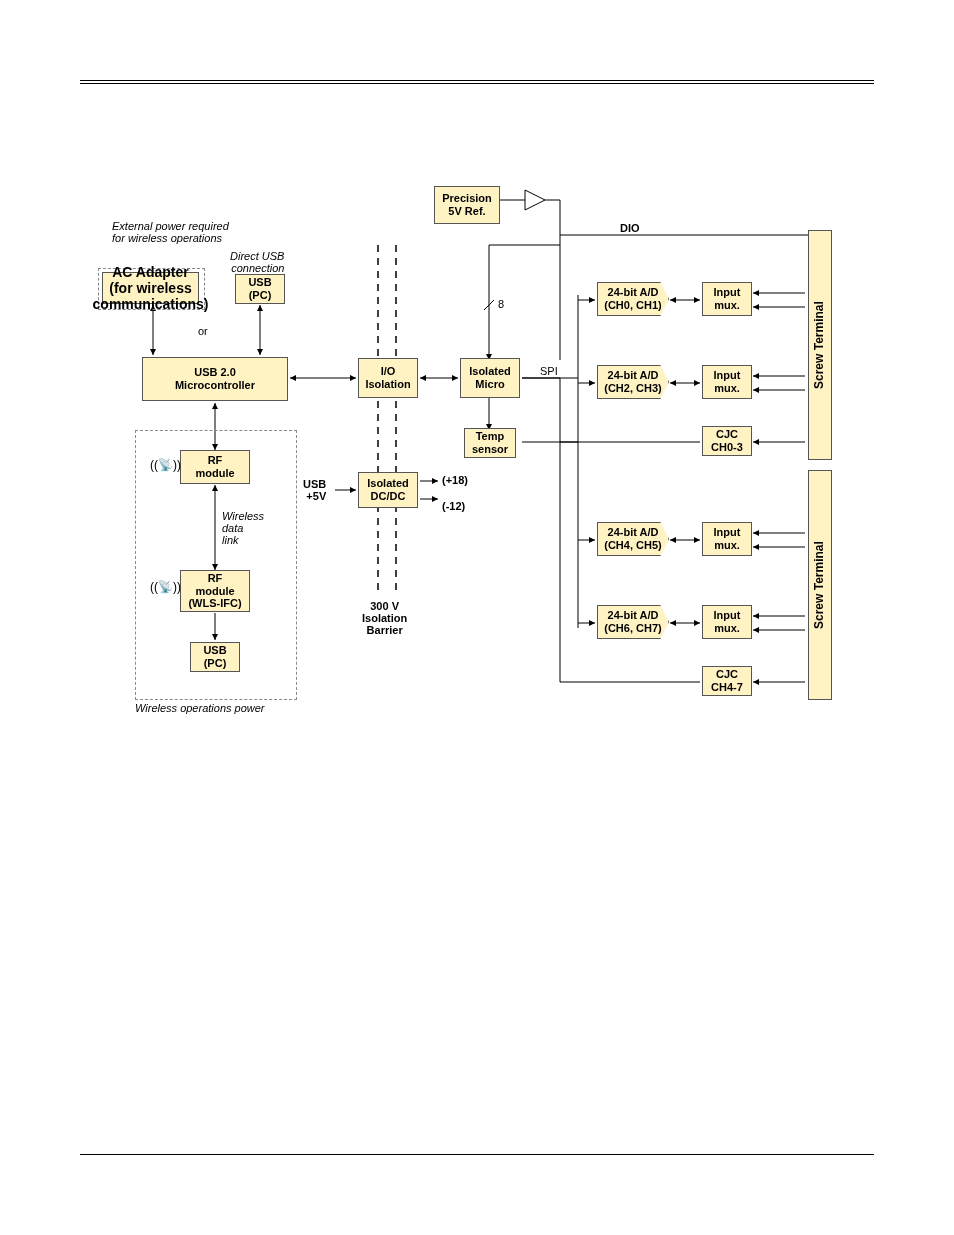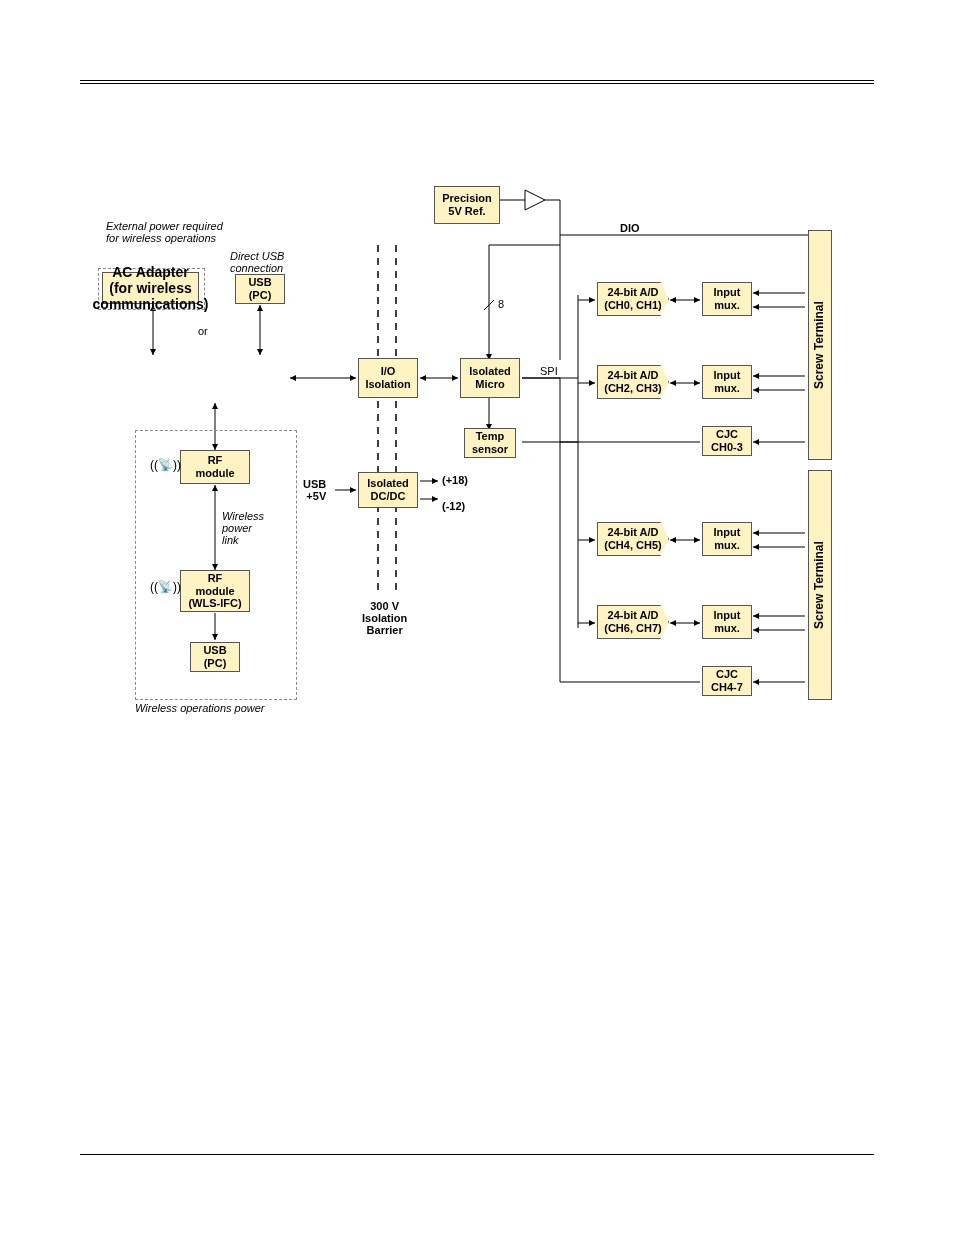--- a/index.html
+++ b/index.html
@@ -99,27 +99,27 @@
       <line x1="673" y1="470" x2="725" y2="470" stroke="#000" marker-start="url(#arrs)"></line>
 
       <line x1="673" y1="282" x2="725" y2="282" stroke="#000" marker-start="url(#arrs)"></line>
       <line x1="673" y1="522" x2="725" y2="522" stroke="#000" marker-start="url(#arrs)"></line>
 
       <line x1="480" y1="218" x2="480" y2="522" stroke="#000"></line>
       <line x1="480" y1="282" x2="620" y2="282" stroke="#000"></line>
       <line x1="480" y1="522" x2="620" y2="522" stroke="#000"></line>
     </svg>
 
-    <div class="label it" style="left:26px;top:60px;white-space:pre">External power required
+    <div class="label it" style="left:32px;top:60px;white-space:pre">External power required
 for wireless operations</div>
-    <div class="label it" style="left:150px;top:90px;white-space:pre;text-align:left">Direct USB
+    <div class="label it" style="left:150px;top:90px;white-space:pre;text-align:right">Direct USB
 connection</div>
     <div class="label" style="left:118px;top:165px">or</div>
     <div class="label it" style="left:142px;top:350px;white-space:pre">Wireless
-power
+data
 link</div>
     <div class="label it" style="left:55px;top:542px">Wireless operations power</div>
     <div class="label" style="left:223px;top:318px;font-weight:bold;white-space:pre;text-align:right">USB
 +5V</div>
     <div class="label" style="left:282px;top:440px;font-weight:bold;white-space:pre;text-align:center">300 V
 Isolation
 Barrier</div>
     <div class="label" style="left:362px;top:314px;font-weight:bold">(+18)</div>
     <div class="label" style="left:362px;top:340px;font-weight:bold">(-12)</div>
     <div class="label" style="left:540px;top:62px;font-weight:bold">DIO</div>
@@ -132,20 +132,24 @@
     <div class="box" style="left:22px;top:112px;width:97px;height:32px;font-size:14px">
         <span style="white-space:pre">AC Adapter
 (for wireless
 communications)</span>
       </div>
     <div class="box" style="left:155px;top:114px;width:50px;height:30px">
         <span style="white-space:pre">USB
 (PC)</span>
       </div>
 
+    <div class="box" style="left:62px;top:197px;width:146px;height:44px">
+        <span style="white-space:pre">USB 2.0
+Microcontroller</span>
+      </div>
 
     <div class="box" style="left:100px;top:290px;width:70px;height:34px">
         <span style="white-space:pre">RF
 module</span>
       </div>
     <div class="antenna" style="left:70px;top:298px">((📡))</div>
 
     <div class="box" style="left:100px;top:410px;width:70px;height:42px">
         <span style="white-space:pre">RF
 module

